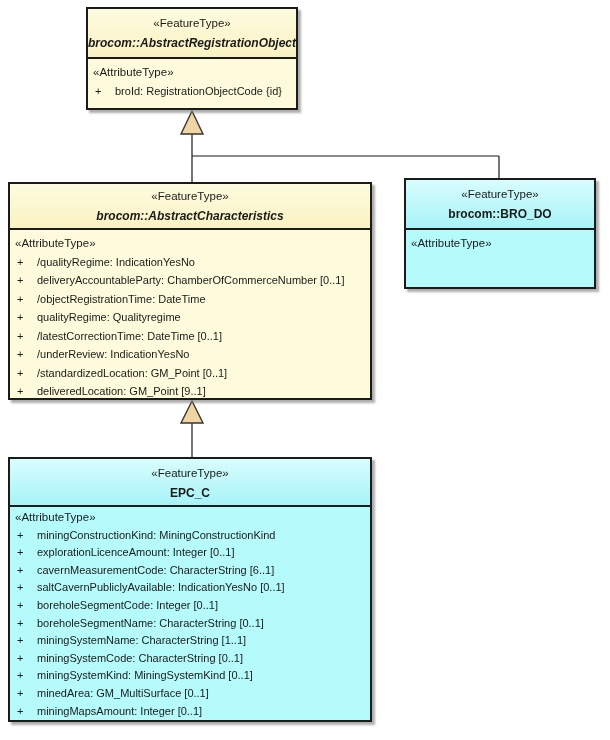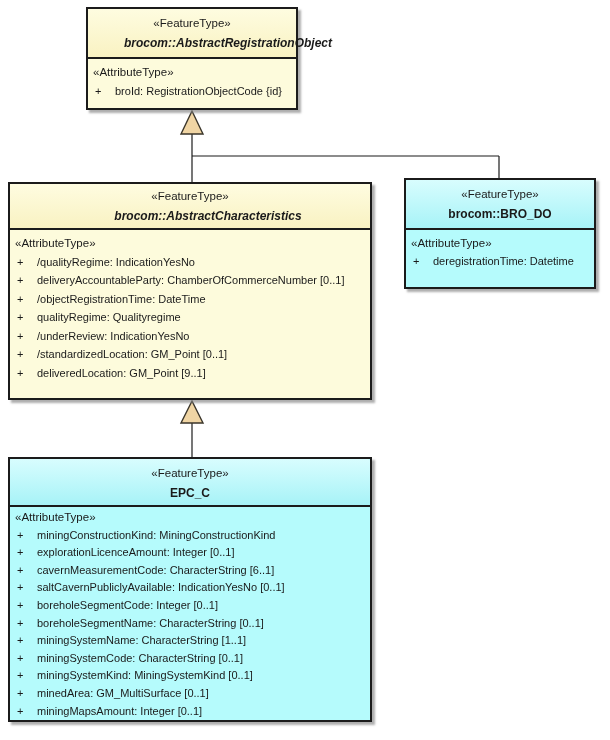--- a/index.html
+++ b/index.html
@@ -41,21 +41,21 @@
     font-size: 11.5px;
     line-height: 19px;
   }
   .class-name {
     display: block;
     font-size: 12px;
     font-weight: bold;
     line-height: 20px;
     white-space: nowrap;
   }
-  .class-name.abstract { font-style: italic; margin-left: 36px; }
+  .class-name.abstract { font-style: italic; }
   .uml-body {
     flex: 1;
     padding-top: 4px;
     overflow: hidden;
   }
   .section-label {
     padding-left: 5px;
     font-size: 11.5px;
   }
   .attr-row {
@@ -113,34 +113,34 @@
     <div class="uml-header" style="height:46px; padding-top:3px;">
       <span class="stereotype">«FeatureType»</span>
       <span class="class-name abstract">brocom::AbstractCharacteristics</span>
     </div>
     <div class="uml-body">
       <div class="section-label">«AttributeType»</div>
       <div class="attr-row"><span class="attr-vis">+</span><span>/qualityRegime: IndicationYesNo</span></div>
       <div class="attr-row"><span class="attr-vis">+</span><span>deliveryAccountableParty: ChamberOfCommerceNumber [0..1]</span></div>
       <div class="attr-row"><span class="attr-vis">+</span><span>/objectRegistrationTime: DateTime</span></div>
       <div class="attr-row"><span class="attr-vis">+</span><span>qualityRegime: Qualityregime</span></div>
+      <div class="attr-row"><span class="attr-vis">+</span><span>/latestCorrectionTime: DateTime [0..1]</span></div>
       <div class="attr-row"><span class="attr-vis">+</span><span>/underReview: IndicationYesNo</span></div>
       <div class="attr-row"><span class="attr-vis">+</span><span>/standardizedLocation: GM_Point [0..1]</span></div>
       <div class="attr-row"><span class="attr-vis">+</span><span>deliveredLocation: GM_Point [9..1]</span></div>
     </div>
   </div>
 
   <div class="uml-class cyan b3" style="left:404px; top:178px; width:192px; height:111px;">
     <div class="uml-header" style="height:50px;">
       <span class="stereotype">«FeatureType»</span>
       <span class="class-name">brocom::BRO_DO</span>
     </div>
     <div class="uml-body">
       <div class="section-label">«AttributeType»</div>
-      <div class="attr-row"><span class="attr-vis">+</span><span>deregistrationTime: Datetime</span></div>
     </div>
   </div>
 
   <div class="uml-class cyan b4" style="left:8px; top:457px; width:364px; height:265px;">
     <div class="uml-header" style="height:48px;">
       <span class="stereotype">«FeatureType»</span>
       <span class="class-name">EPC_C</span>
     </div>
     <div class="uml-body">
       <div class="section-label">«AttributeType»</div>

